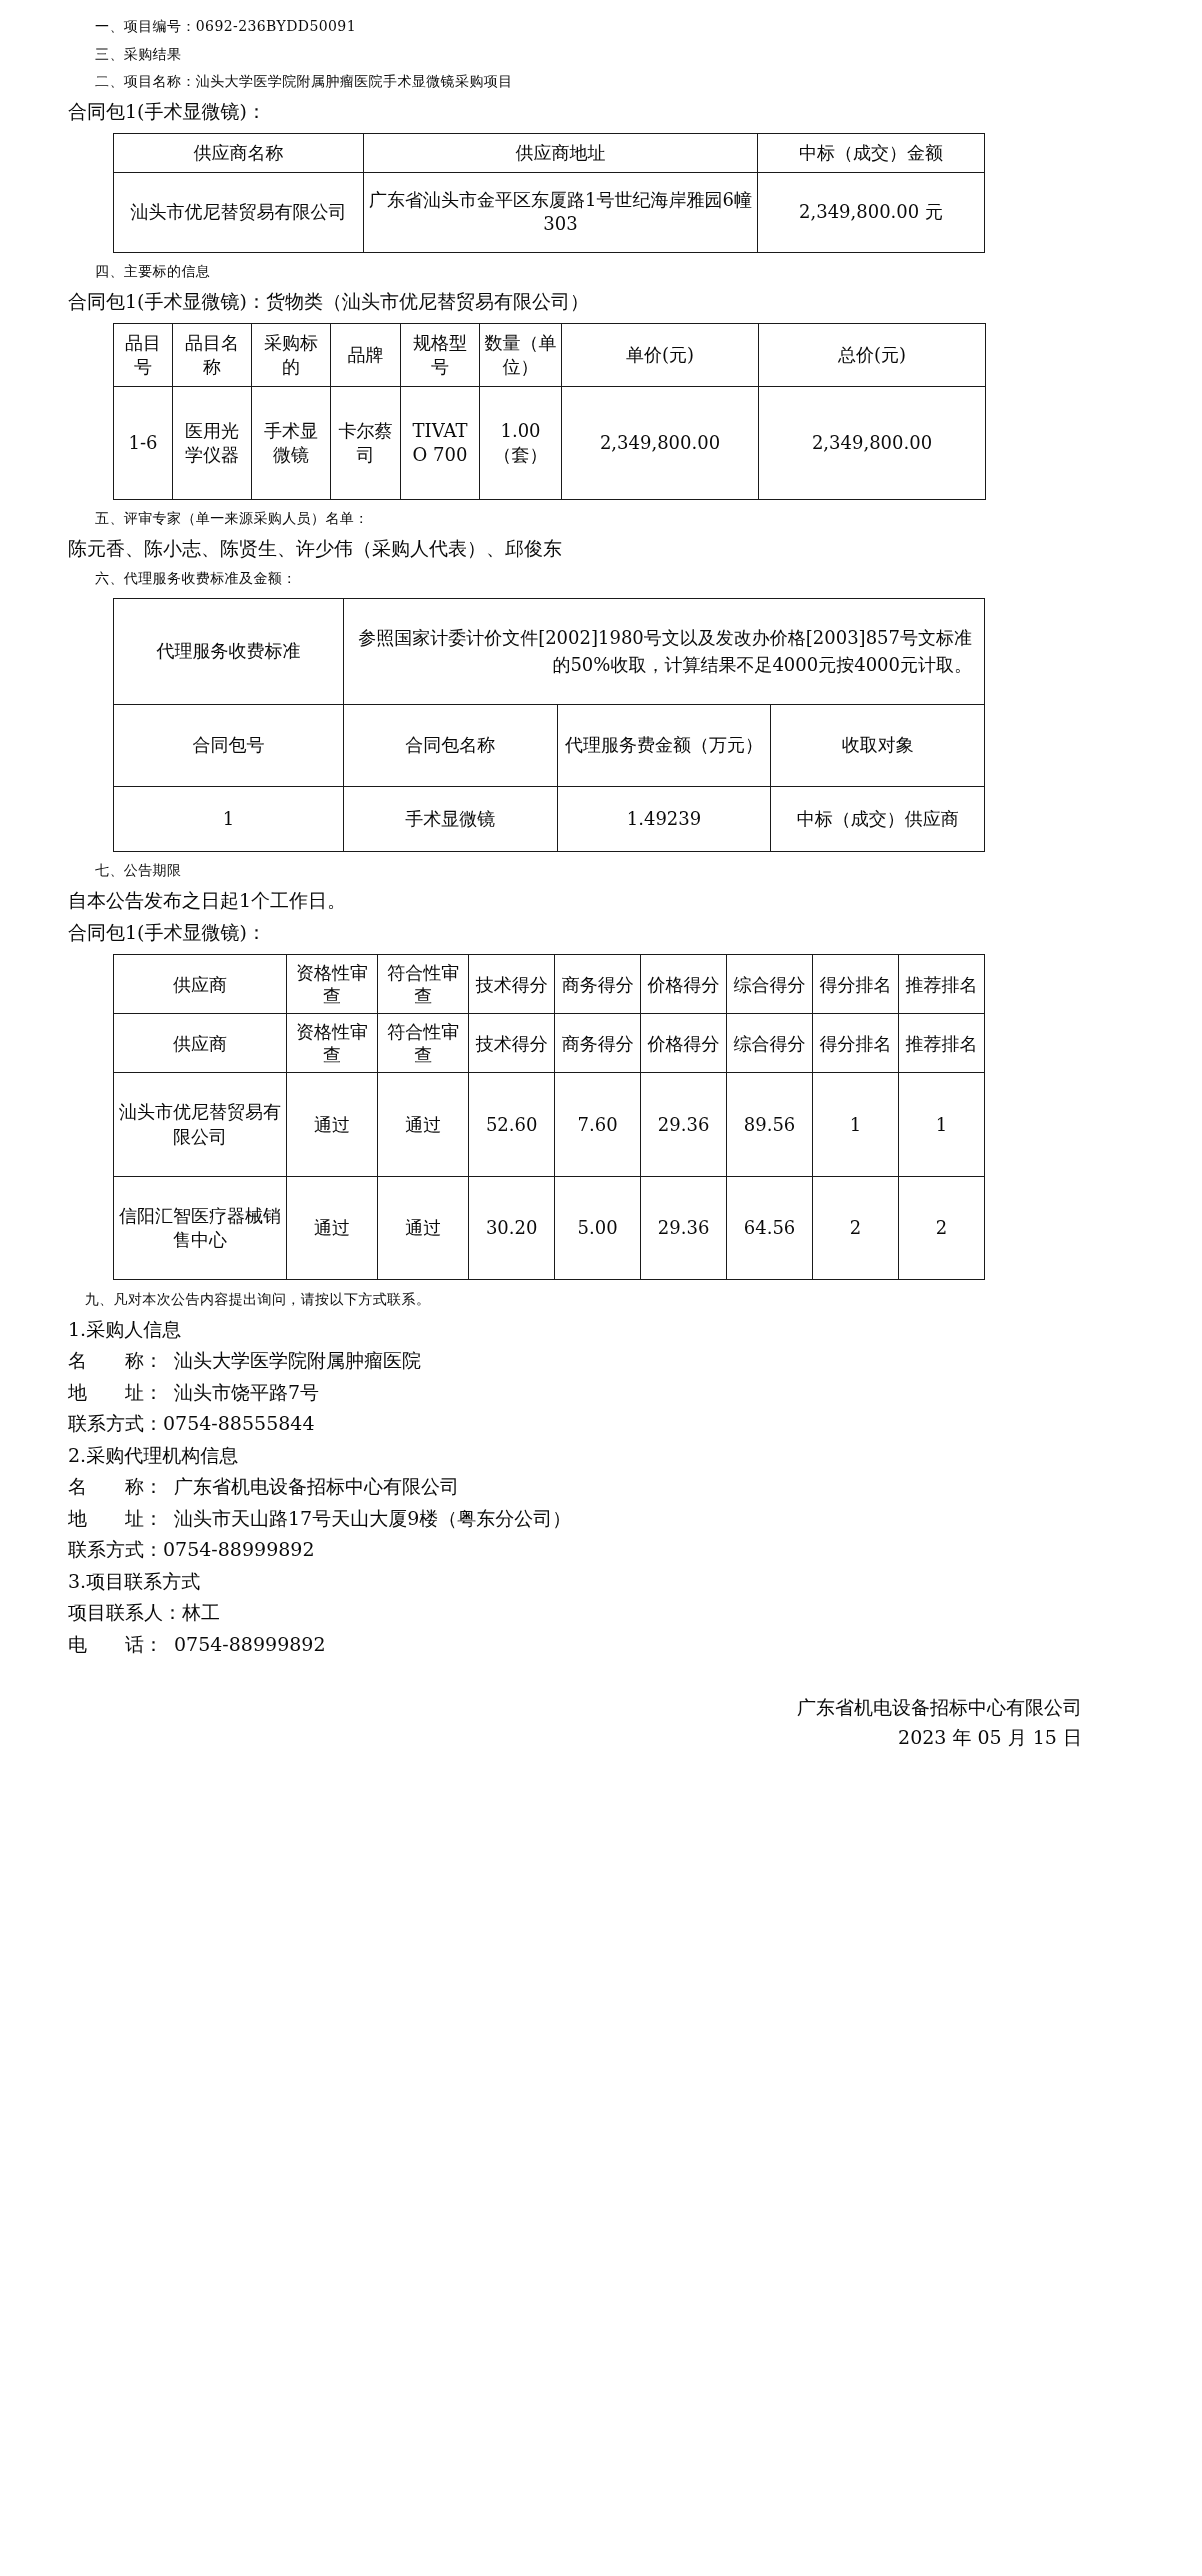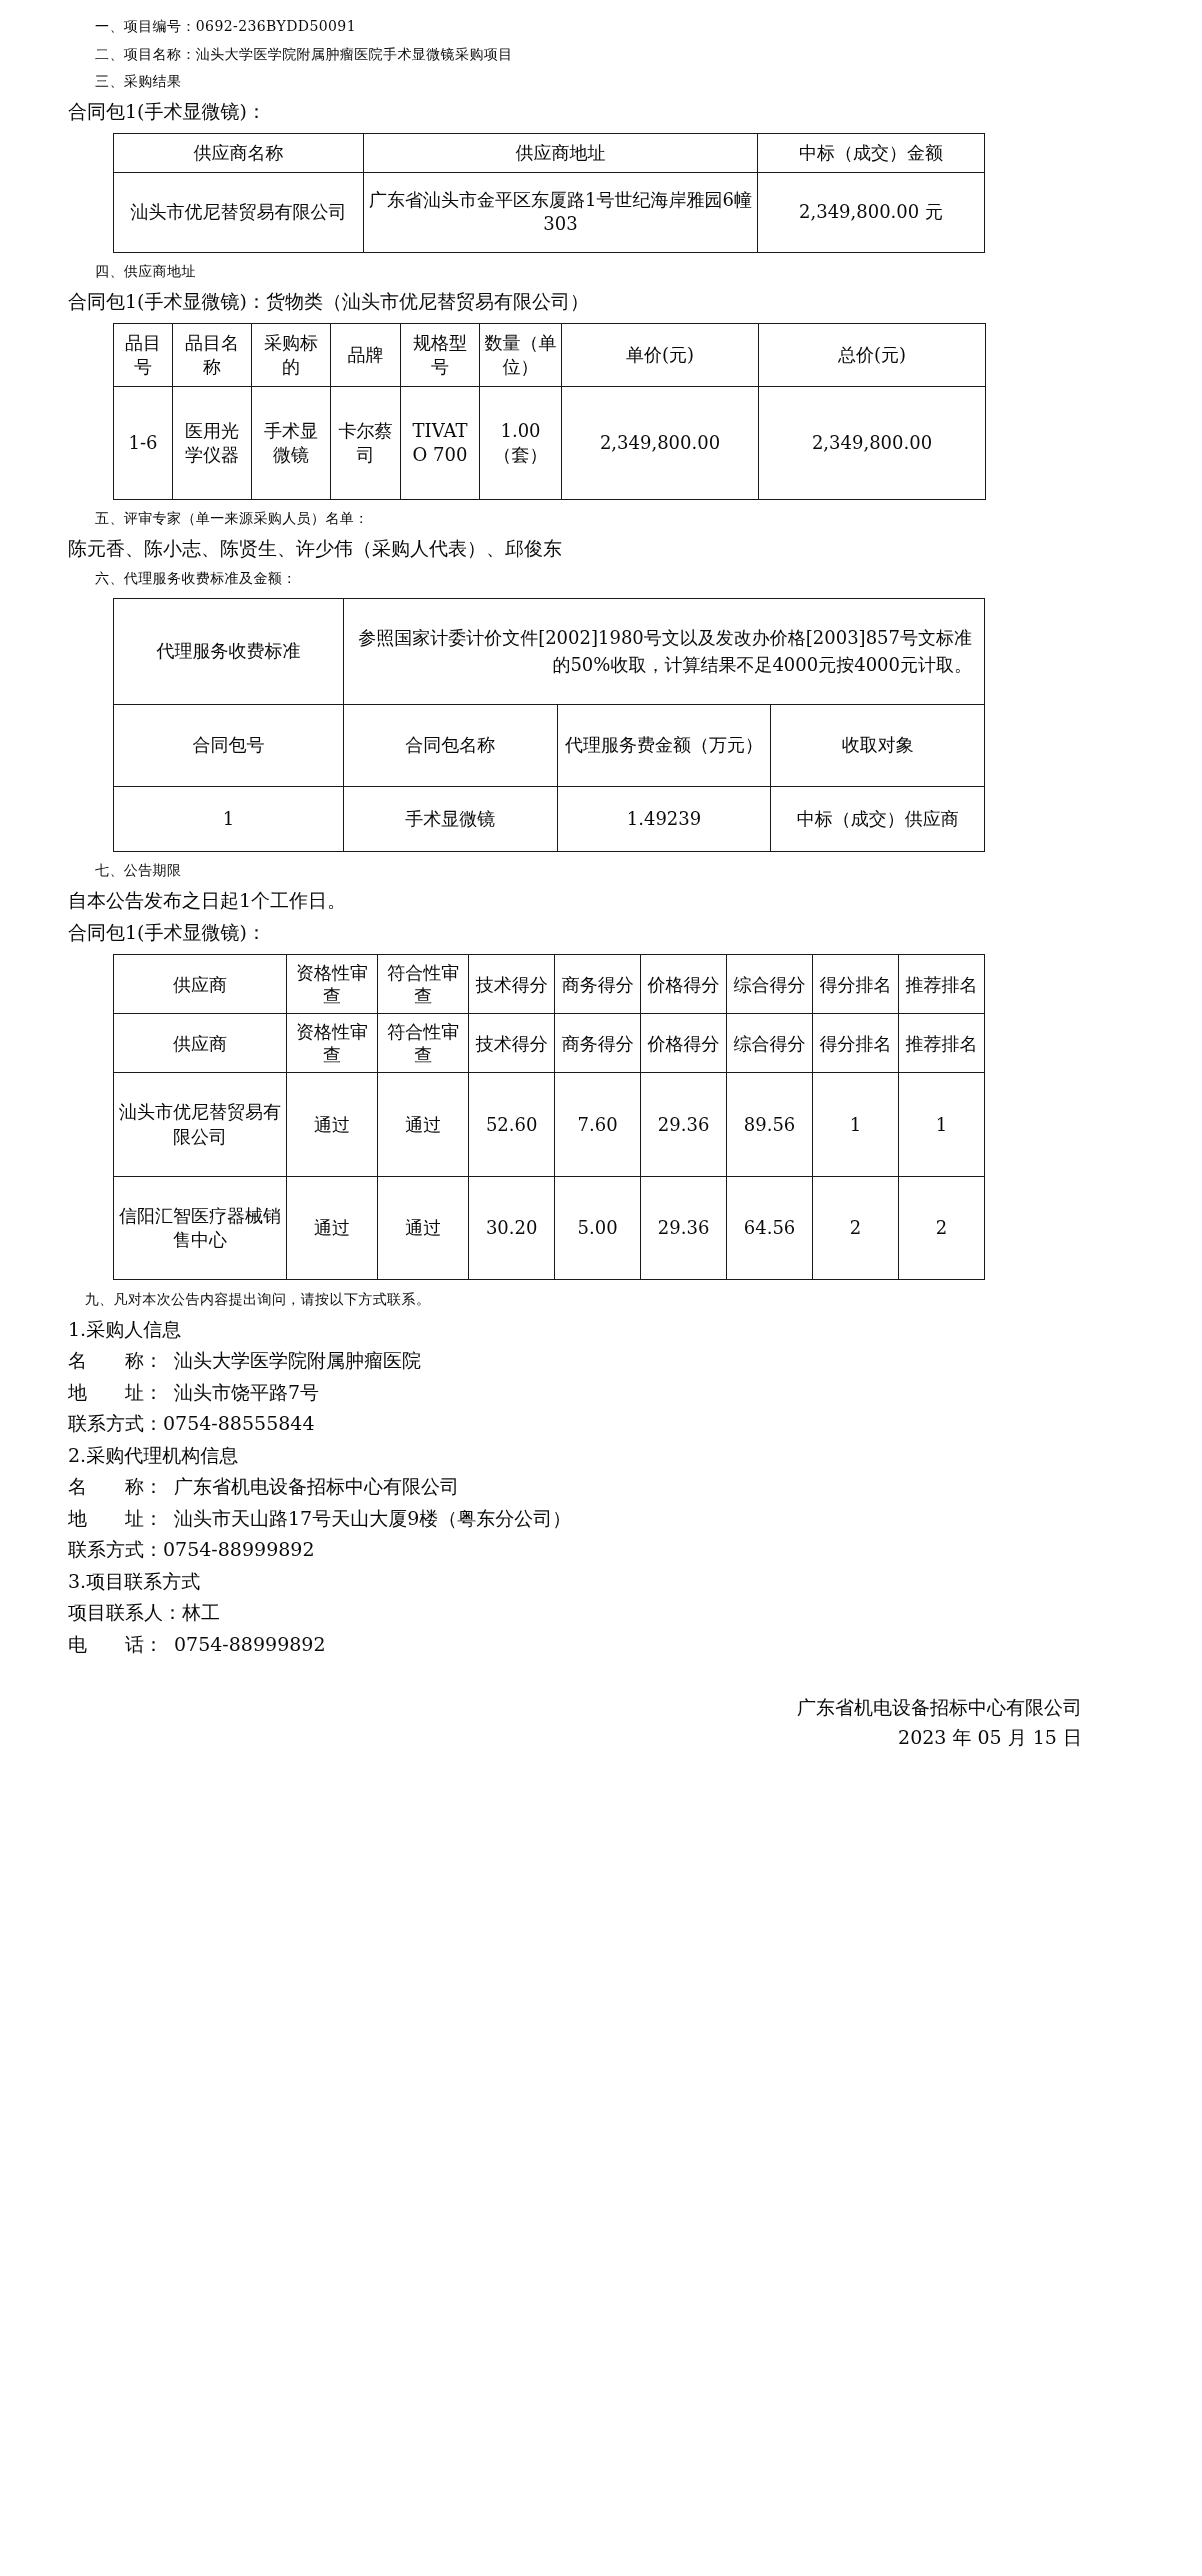--- a/index.html
+++ b/index.html
@@ -129,23 +129,23 @@
     line-height: 1.6;
   }
 </style>
 </head>
 <body>
 
 <div class="page">
 
   <div class="sec-head indent1">一、项目编号：0692-236BYDD50091</div>
 
+  <div class="sec-head indent1">三、采购结果</div>
+
   <div class="sec-head indent1">二、项目名称：汕头大学医学院附属肿瘤医院手术显微镜采购项目</div>
-
-  <div class="sec-head indent1">三、采购结果</div>
   <div class="sub-line indent2">合同包1(手术显微镜)：</div>
 
   <table class="doc" id="result-table">
     <colgroup>
         <col class="c1">
         <col class="c2">
         <col class="c3">
       </colgroup>
     <tbody>
       <tr>
@@ -154,21 +154,21 @@
         <th class="cell-tall">中标（成交）金额</th>
       </tr>
       <tr>
         <td class="cell-tall">汕头市优尼替贸易有限公司</td>
         <td class="cell-tall">广东省汕头市金平区东厦路1号世纪海岸雅园6幢303</td>
         <td class="cell-tall num">2,349,800.00 元</td>
       </tr>
     </tbody>
   </table>
 
-  <div class="sec-head indent1">四、供应商地址</div>
+  <div class="sec-head indent1">四、主要标的信息</div>
   <div class="sub-line indent2">合同包1(手术显微镜)：货物类（汕头市优尼替贸易有限公司）</div>
 
   <table class="doc" id="goods-table">
     <colgroup>
       <col class="g1">
         <col class="g2">
         <col class="g3">
         <col class="g4">
       <col class="g5">
         <col class="g6">

